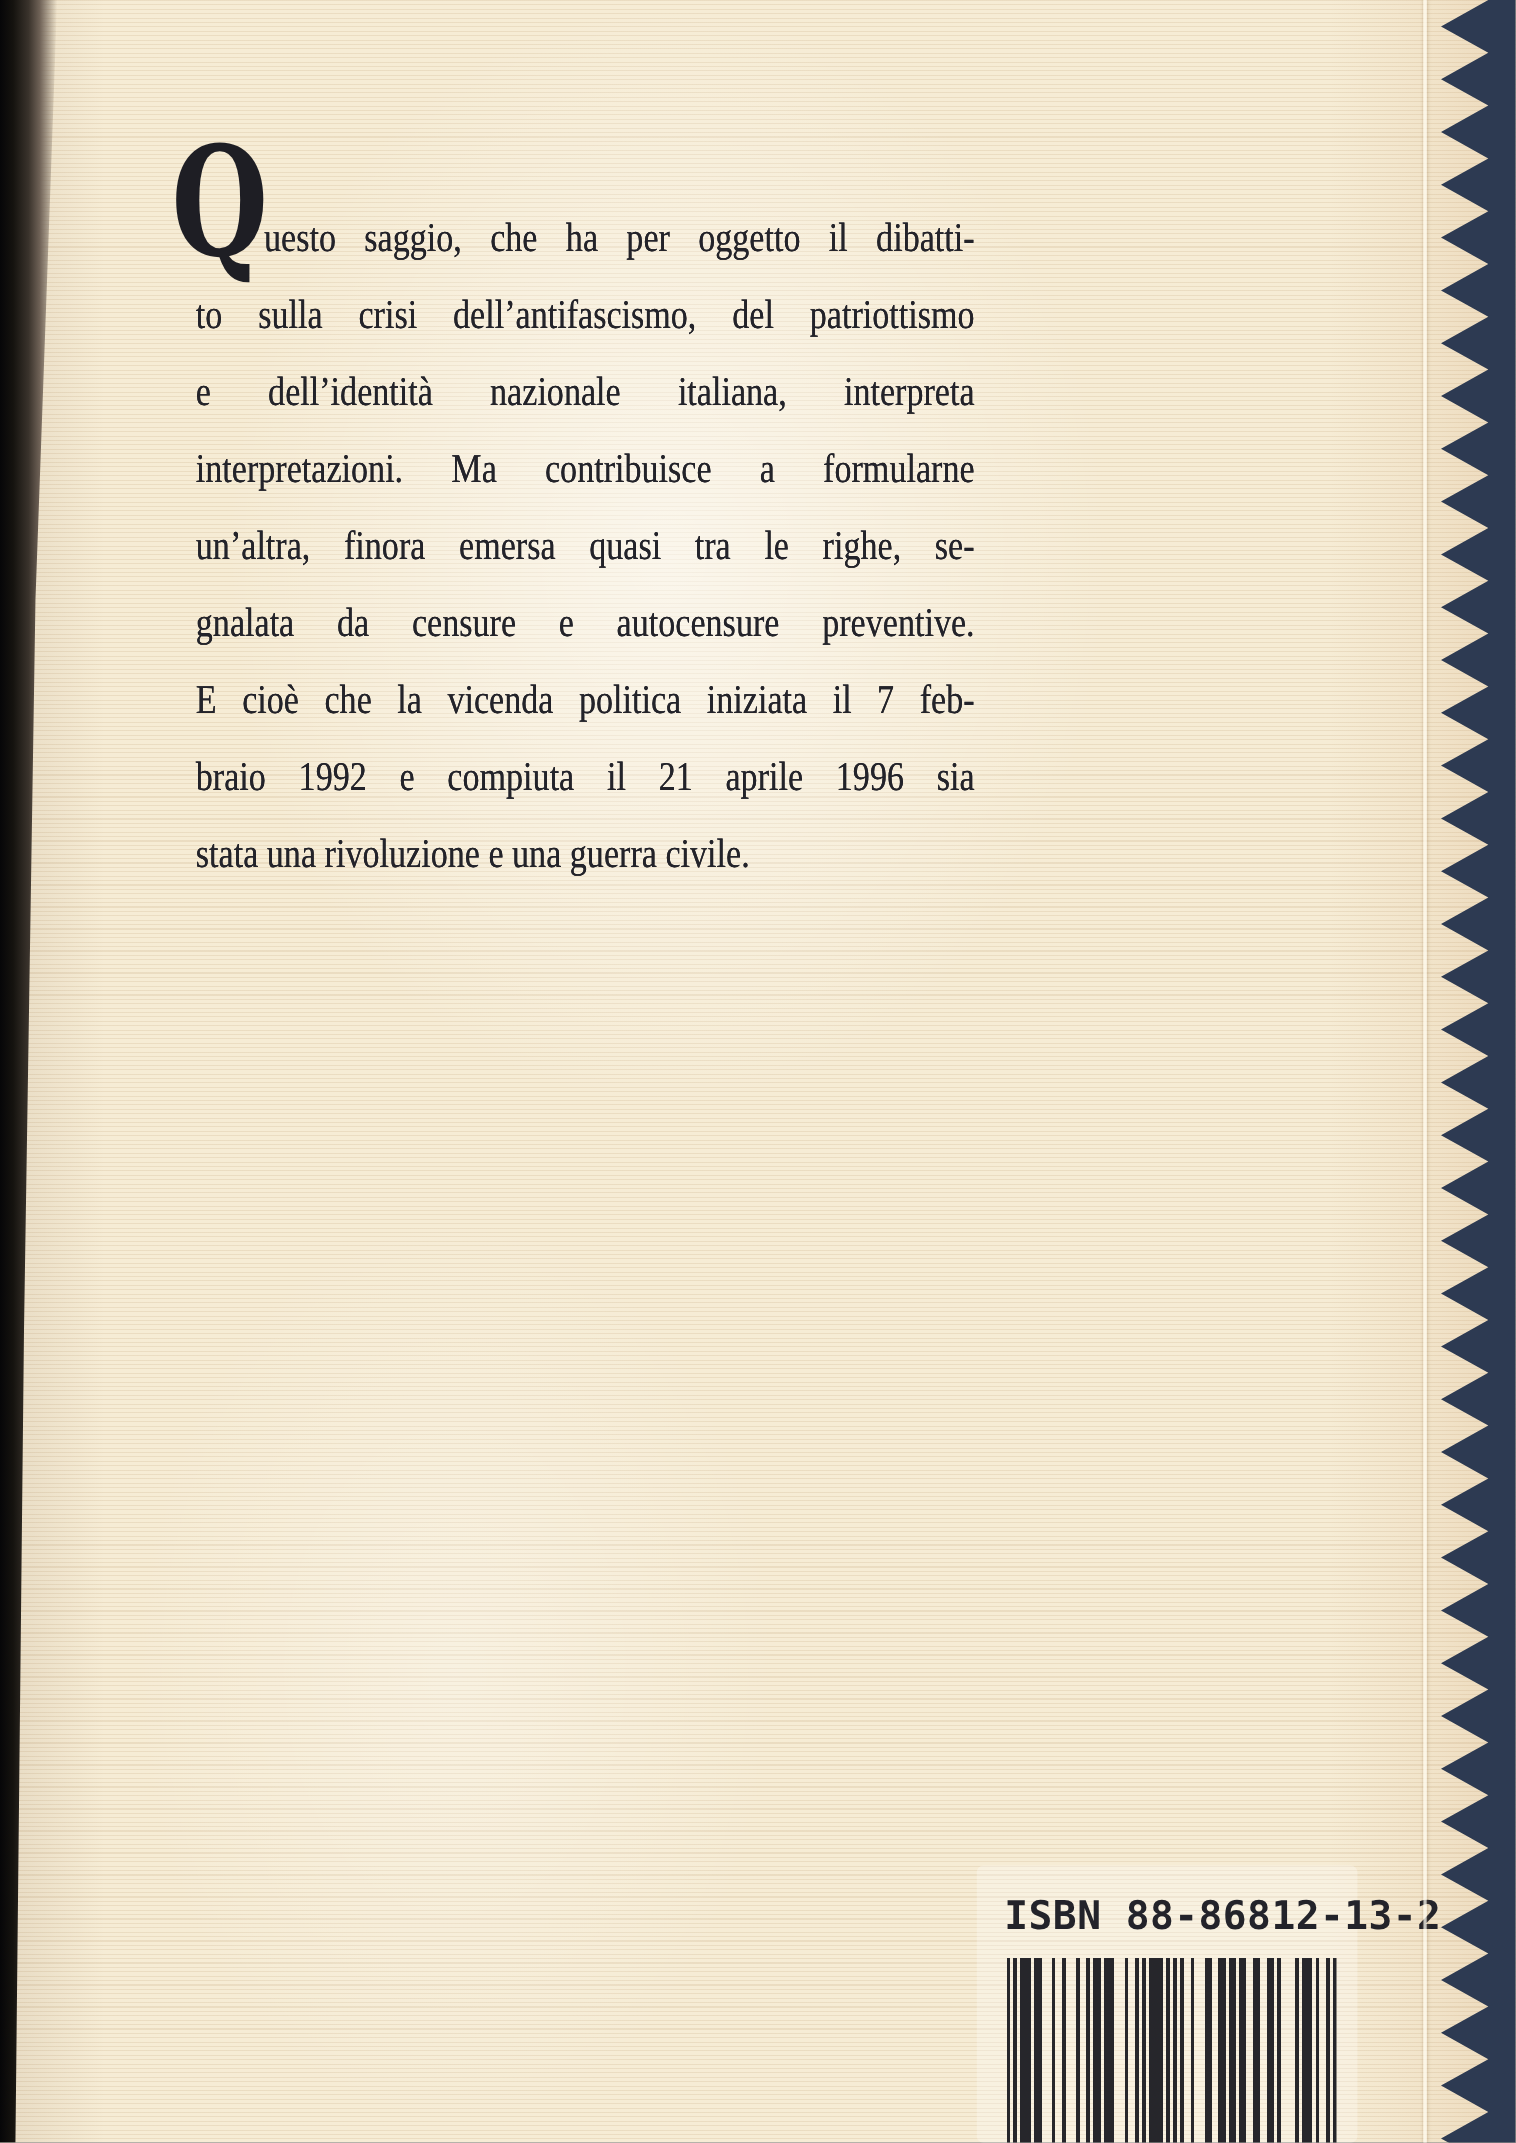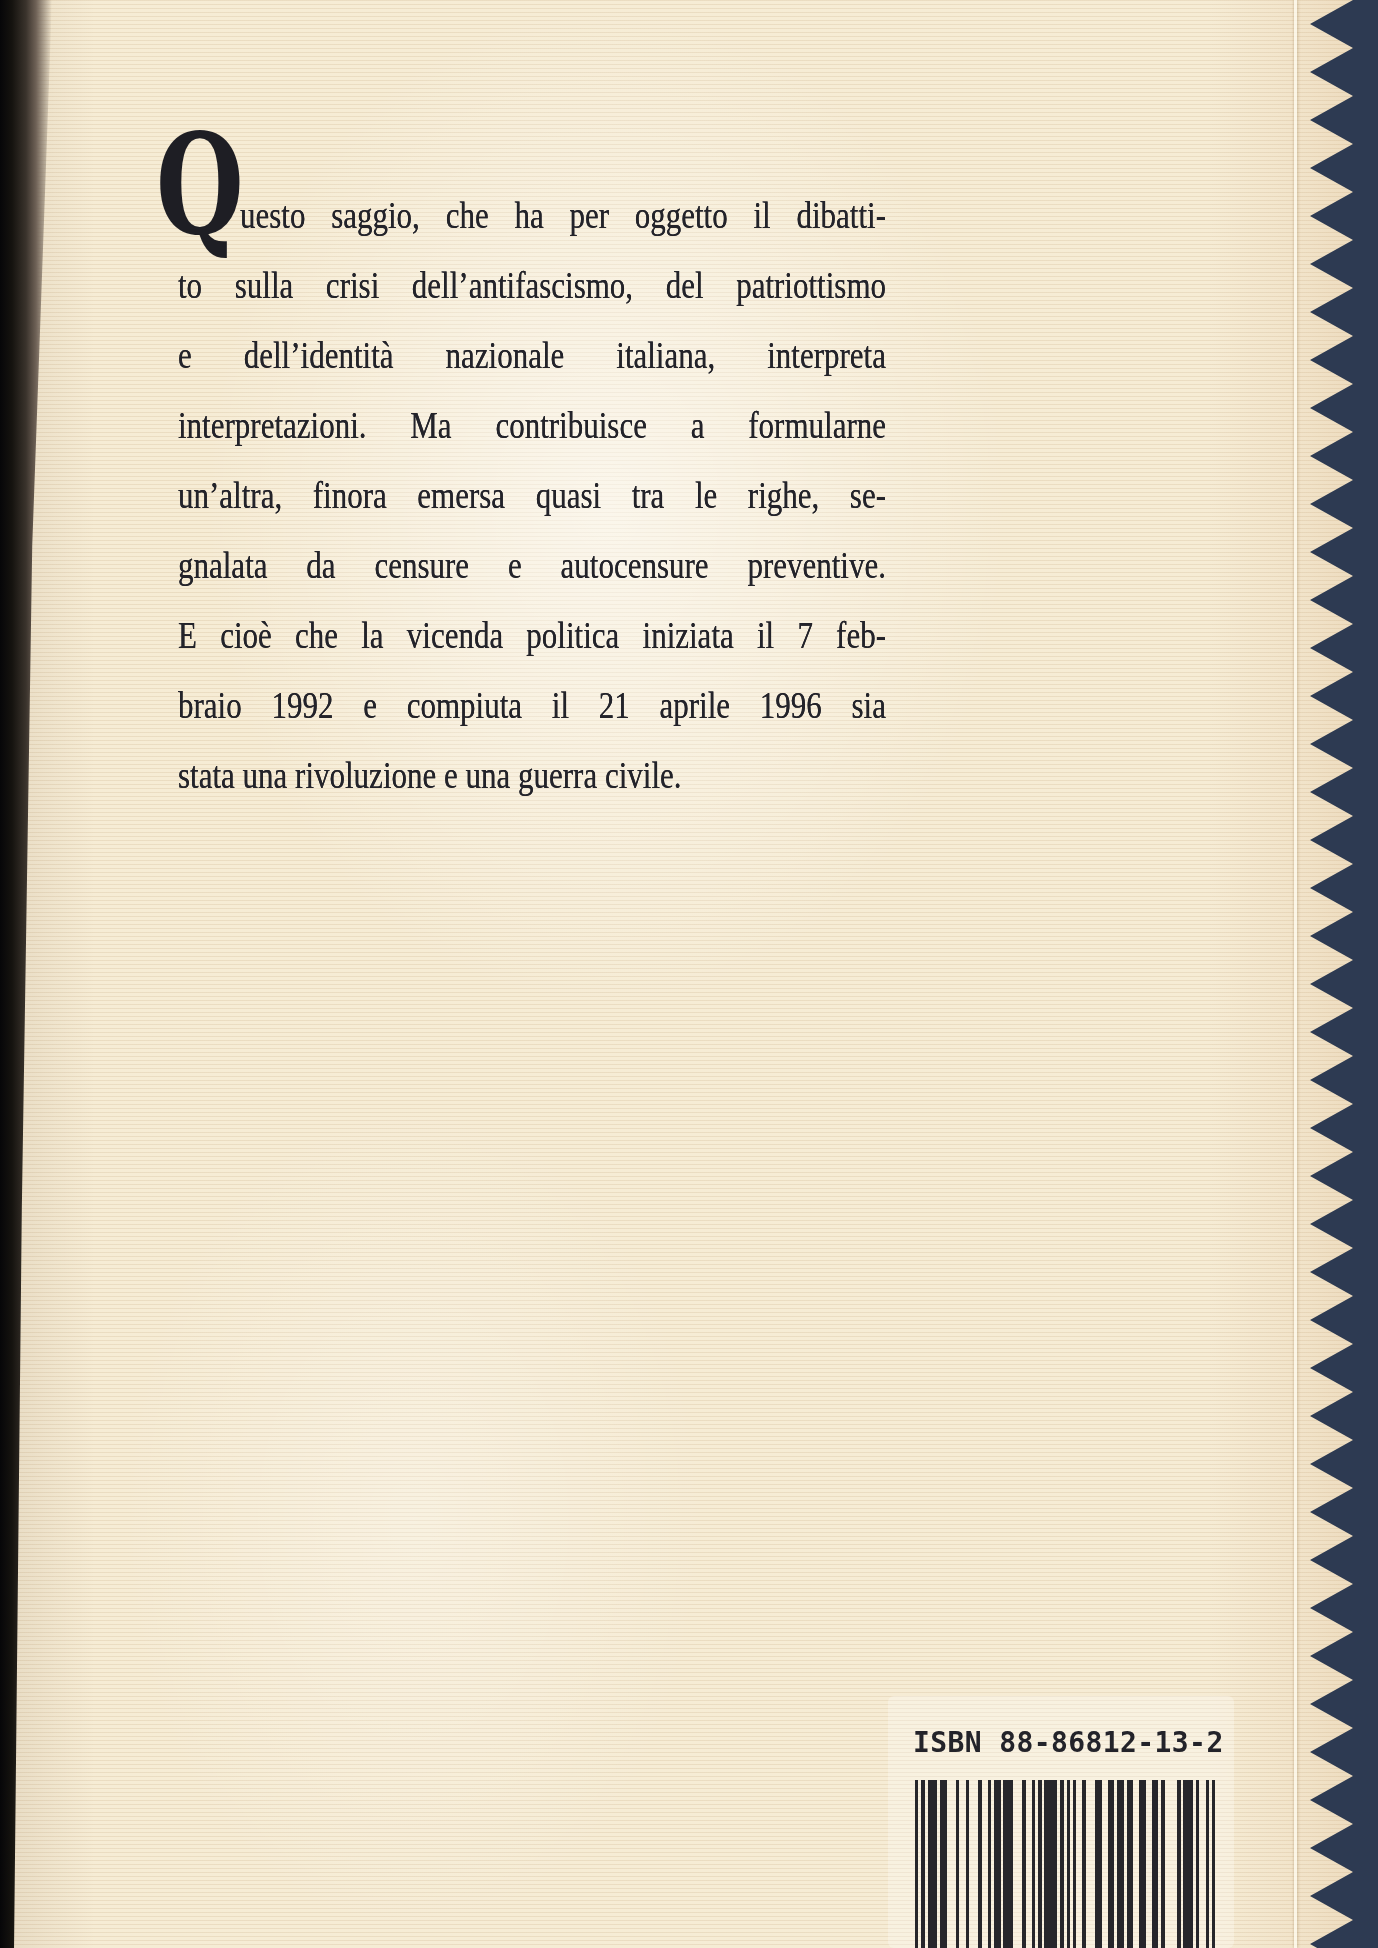--- a/index.html
+++ b/index.html
@@ -57,21 +57,21 @@
   .line-3{top:337px;}
   .line-4{top:407px;}
   .line-5{top:477px;}
   .line-6{top:547px;}
   .line-7{top:617px;}
   .line-8{top:687px;}
   .line-9{top:757px;text-align-last:left;}
   .isbn{
     position:absolute;left:913px;top:1726px;
     font-family:"DejaVu Sans Mono",monospace;
-    font-weight:700;font-size:28px;line-height:34px;
+    font-weight:700;font-size:36px;line-height:34px;
     letter-spacing:.4px;
     color:#23232a;
   }
   .barcode-svg{
     position:absolute;left:915px;top:1780px;width:300px;height:168px;
   }
   .zigzag-svg{
     position:absolute;left:1300px;top:0;width:78px;height:1948px;
   }
 </style>

